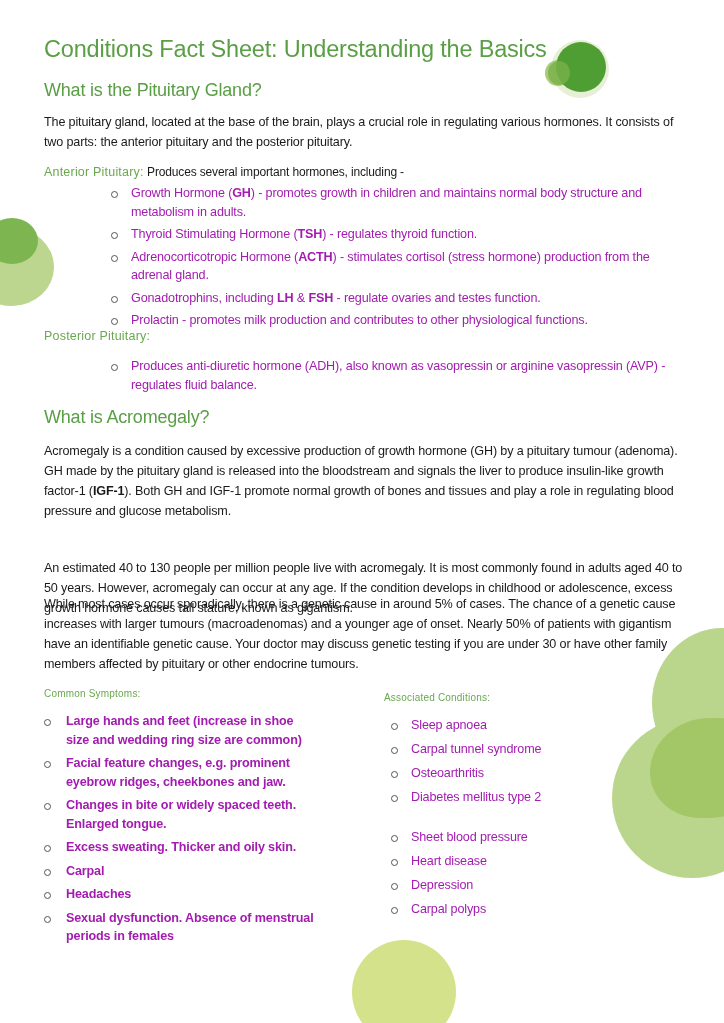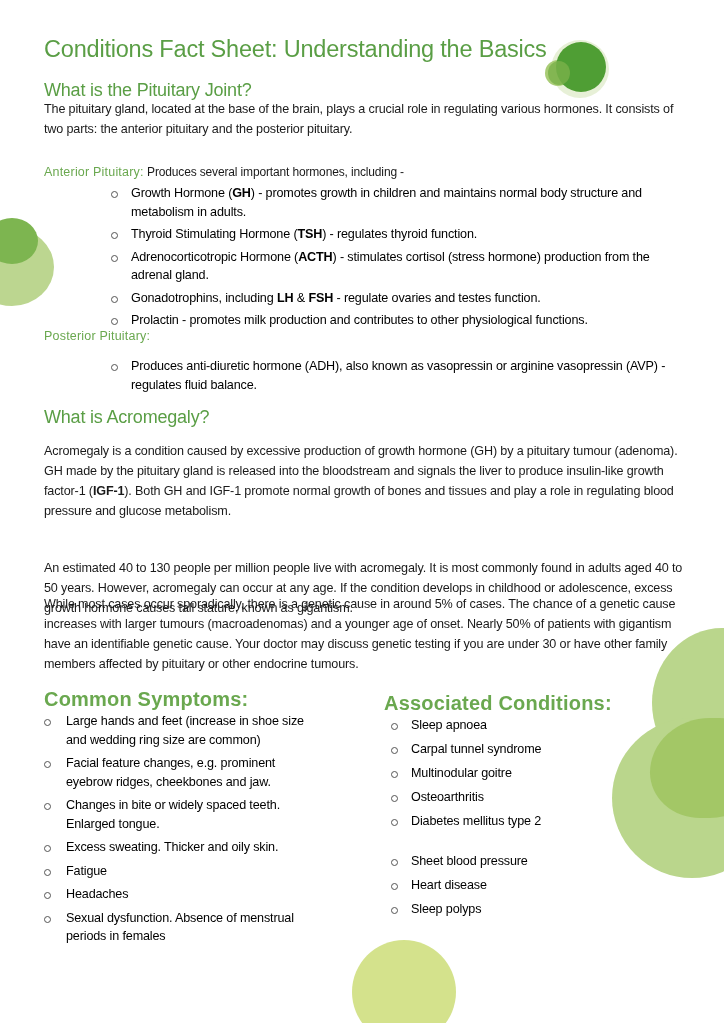--- a/index.html
+++ b/index.html
@@ -19,28 +19,28 @@
   }
   .p {
     position: absolute; left: 44px; width: 640px; margin: 0;
     font-size: 12.6px; line-height: 20px; color: #1a1a1a; letter-spacing: -0.15px;
   }
   .sub-label { color: #6aa84f; font-size: 12.5px; letter-spacing: 0.2px; }
   .sub-text { font-size: 12px; color: #1a1a1a; }
   .list { position: absolute; margin: 0; padding: 0; list-style: none; }
   .list li {
     position: relative; font-size: 12.6px; line-height: 18.5px;
-    color: #000000; letter-spacing: -0.15px;
+    color: #a21caf; letter-spacing: -0.15px;
   }
   .bullet {
     position: absolute; width: 5px; height: 5px; border: 1px solid #555;
     border-radius: 50%; top: 7px;
   }
   .col-h {
-    position: absolute; margin: 0; font-size: 20px; font-weight: bold;
+    position: absolute; margin: 0; font-size: 10px; font-weight: normal;
     color: #6aa84f; letter-spacing: 0.2px; text-align: right;
   }
   b { font-weight: bold; }
 </style>
 </head>
 <body>
 
 <div class="deco" style="left:551px;top:40px;width:58px;height:58px;background:#e4eed3;opacity:0.9;"></div>
 <div class="deco" style="left:545px;top:60px;width:26px;height:26px;background:#a9cc76;"></div>
 <div class="deco" style="left:556px;top:42px;width:50px;height:50px;background:#4f9e34;"></div>
@@ -50,22 +50,22 @@
 <div class="deco" style="left:-14px;top:218px;width:52px;height:46px;background:#7db550;"></div>
 
 <div class="deco" style="left:652px;top:628px;width:140px;height:150px;background:#bad68c;"></div>
 <div class="deco" style="left:612px;top:718px;width:160px;height:160px;background:#bad68c;"></div>
 <div class="deco" style="left:650px;top:718px;width:110px;height:100px;background:#9fc45f;opacity:0.85;border-radius:60% 40% 50% 50%;"></div>
 
 <div class="deco" style="left:352px;top:940px;width:104px;height:104px;background:#d4e28c;"></div>
 
 <h1 class="title">Conditions Fact Sheet: Understanding the Basics</h1>
 
-<h2 class="h2" style="top:80px;">What is the Pituitary Joint?</h2>
-<p class="p" style="top:99px;">The pituitary gland, located at the base of the brain, plays a crucial role in regulating various hormones.  It consists of two parts: the anterior pituitary and the posterior pituitary.</p>
+<h2 class="h2" style="top:80px;">What is the Pituitary Gland?</h2>
+<p class="p" style="top:112px;">The pituitary gland, located at the base of the brain, plays a crucial role in regulating various hormones.  It consists of two parts: the anterior pituitary and the posterior pituitary.</p>
 
 <div class="p" style="top:162px;">
   <span class="sub-label">Anterior Pituitary:</span>
   <span class="sub-text">Produces several important hormones, including -</span>
 </div>
 
 <ul class="list" style="left:131px;top:184px;width:550px;">
   <li style="margin-bottom:4px;">
     <span class="bullet" style="left:-20px;"></span>
     <span>Growth Hormone (</span><b>GH</b><span>) - promotes growth in children and maintains normal body structure and metabolism in adults.</span>
@@ -101,33 +101,33 @@
 
 <h2 class="h2" style="top:407px;">What is Acromegaly?</h2>
 
 <p class="p" style="top:441px;"><span>Acromegaly is a condition caused by excessive production of growth hormone (GH) by a pituitary tumour (adenoma).  GH made by the pituitary gland is released into the bloodstream and signals the liver to produce insulin-like growth factor-1 (</span><b>IGF-1</b><span>).  Both GH and IGF-1 promote normal growth of bones and tissues and play a role in regulating blood pressure and glucose metabolism.</span></p>
 
 <p class="p" style="top:558px;">An estimated 40 to 130 people per million people live with acromegaly.  It is most commonly found in adults aged 40 to 50 years.  However, acromegaly can occur at any age.  If the condition develops in childhood or adolescence, excess growth hormone causes tall stature, known as gigantism.</p>
 
 <p class="p" style="top:594px;">While most cases occur sporadically, there is a genetic cause in around 5% of cases.  The chance of a genetic cause increases with larger tumours (macroadenomas) and a younger age of onset.  Nearly 50% of patients with gigantism have an identifiable genetic cause.  Your doctor may discuss genetic testing if you are under 30 or have other family members affected by pituitary or other endocrine tumours.</p>
 
 <h3 class="col-h" style="left:44px;top:688px;">Common Symptoms:</h3>
-<ul class="list" style="left:66px;top:712px;width:250px;">
+<ul class="list" style="left:66px;top:712px;width:250px;font-weight:bold;">
   <li style="margin-bottom:5px;"><span class="bullet" style="left:-22px;"></span><span>Large hands and feet (increase in shoe size and wedding ring size are common)</span></li>
   <li style="margin-bottom:5px;"><span class="bullet" style="left:-22px;"></span><span>Facial feature changes, e.g. prominent eyebrow ridges, cheekbones and jaw.</span></li>
   <li style="margin-bottom:5px;"><span class="bullet" style="left:-22px;"></span><span>Changes in bite or widely spaced teeth.  Enlarged tongue.</span></li>
   <li style="margin-bottom:5px;"><span class="bullet" style="left:-22px;"></span><span>Excess sweating.  Thicker and oily skin.</span></li>
-  <li style="margin-bottom:5px;"><span class="bullet" style="left:-22px;"></span><span>Fatigue</span></li>
+  <li style="margin-bottom:5px;"><span class="bullet" style="left:-22px;"></span><span>Carpal</span></li>
   <li style="margin-bottom:5px;"><span class="bullet" style="left:-22px;"></span><span>Headaches</span></li>
   <li><span class="bullet" style="left:-22px;"></span><span>Sexual dysfunction.  Absence of menstrual periods in females</span></li>
 </ul>
 
 <h3 class="col-h" style="left:384px;top:692px;">Associated Conditions:</h3>
 <ul class="list" style="left:411px;top:716px;width:220px;">
   <li style="margin-bottom:5.5px;"><span class="bullet" style="left:-20px;"></span><span>Sleep apnoea</span></li>
   <li style="margin-bottom:5.5px;"><span class="bullet" style="left:-20px;"></span><span>Carpal tunnel syndrome</span></li>
-  <li style="margin-bottom:5.5px;"><span class="bullet" style="left:-20px;"></span><span>Multinodular goitre</span></li>
   <li style="margin-bottom:5.5px;"><span class="bullet" style="left:-20px;"></span><span>Osteoarthritis</span></li>
   <li style="margin-bottom:21px;"><span class="bullet" style="left:-20px;"></span><span>Diabetes mellitus type 2</span></li>
   <li style="margin-bottom:5.5px;"><span class="bullet" style="left:-20px;"></span><span>Sheet blood pressure</span></li>
   <li style="margin-bottom:5.5px;"><span class="bullet" style="left:-20px;"></span><span>Heart disease</span></li>
-  <li><span class="bullet" style="left:-20px;"></span><span>Sleep polyps</span></li>
+  <li style="margin-bottom:5.5px;"><span class="bullet" style="left:-20px;"></span><span>Depression</span></li>
+  <li><span class="bullet" style="left:-20px;"></span><span>Carpal polyps</span></li>
 </ul>
 
 </body></html>

